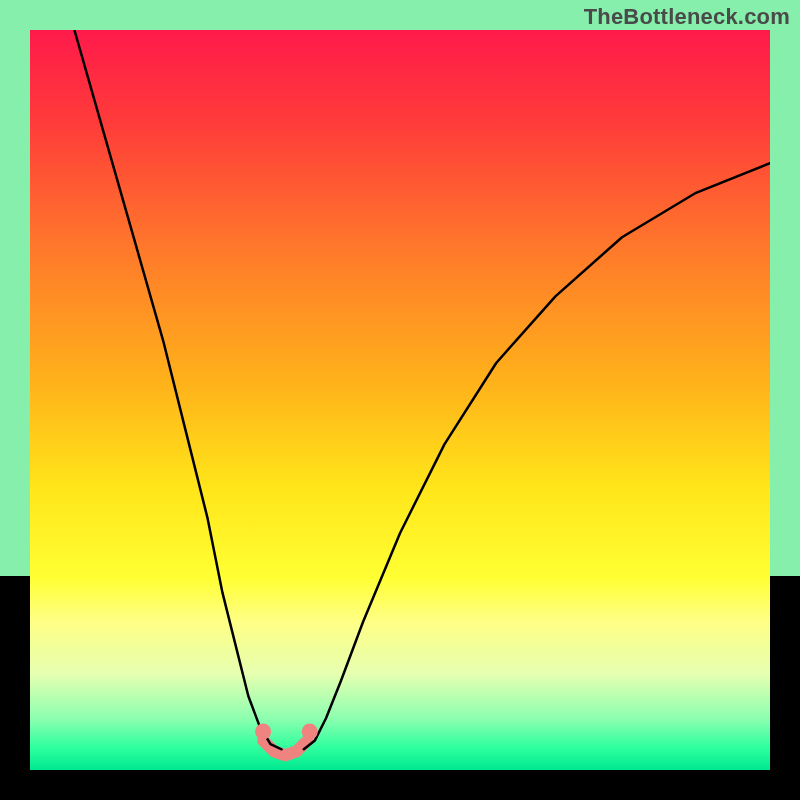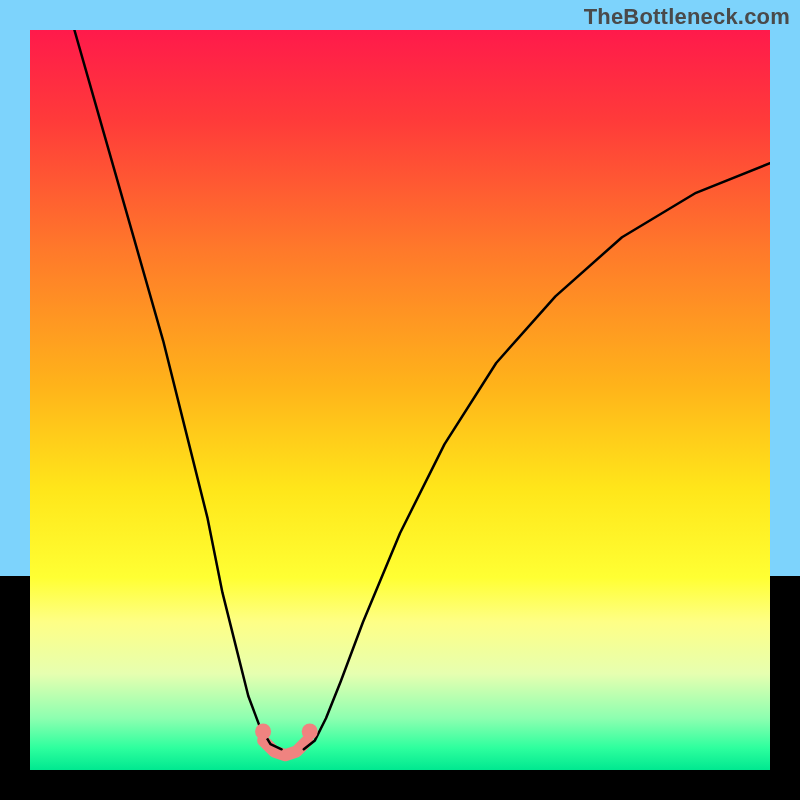--- a/index.html
+++ b/index.html
@@ -7,21 +7,21 @@
     padding: 0;
     background: #000;
     width: 800px;
     height: 800px;
     overflow: hidden;
     font-family: Arial, Helvetica, sans-serif;
   }
   .outer {
     width: 800px;
     height: 576px;
-    background: #7dd3fc;
+    background: #86efac;
     position: relative;
   }
   .watermark {
     position: absolute;
     top: 4px;
     right: 10px;
     color: #4a4a4a;
     font-size: 22px;
     font-weight: 600;
     letter-spacing: 0.2px;

